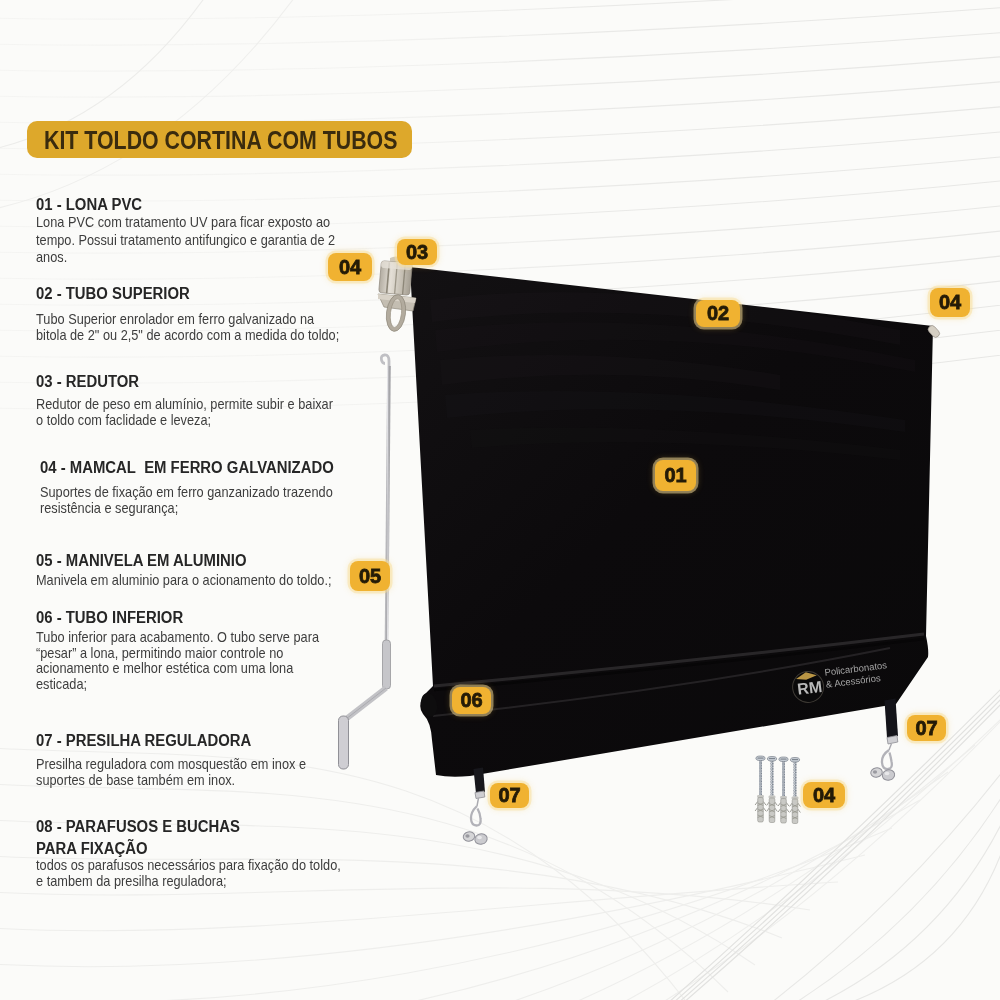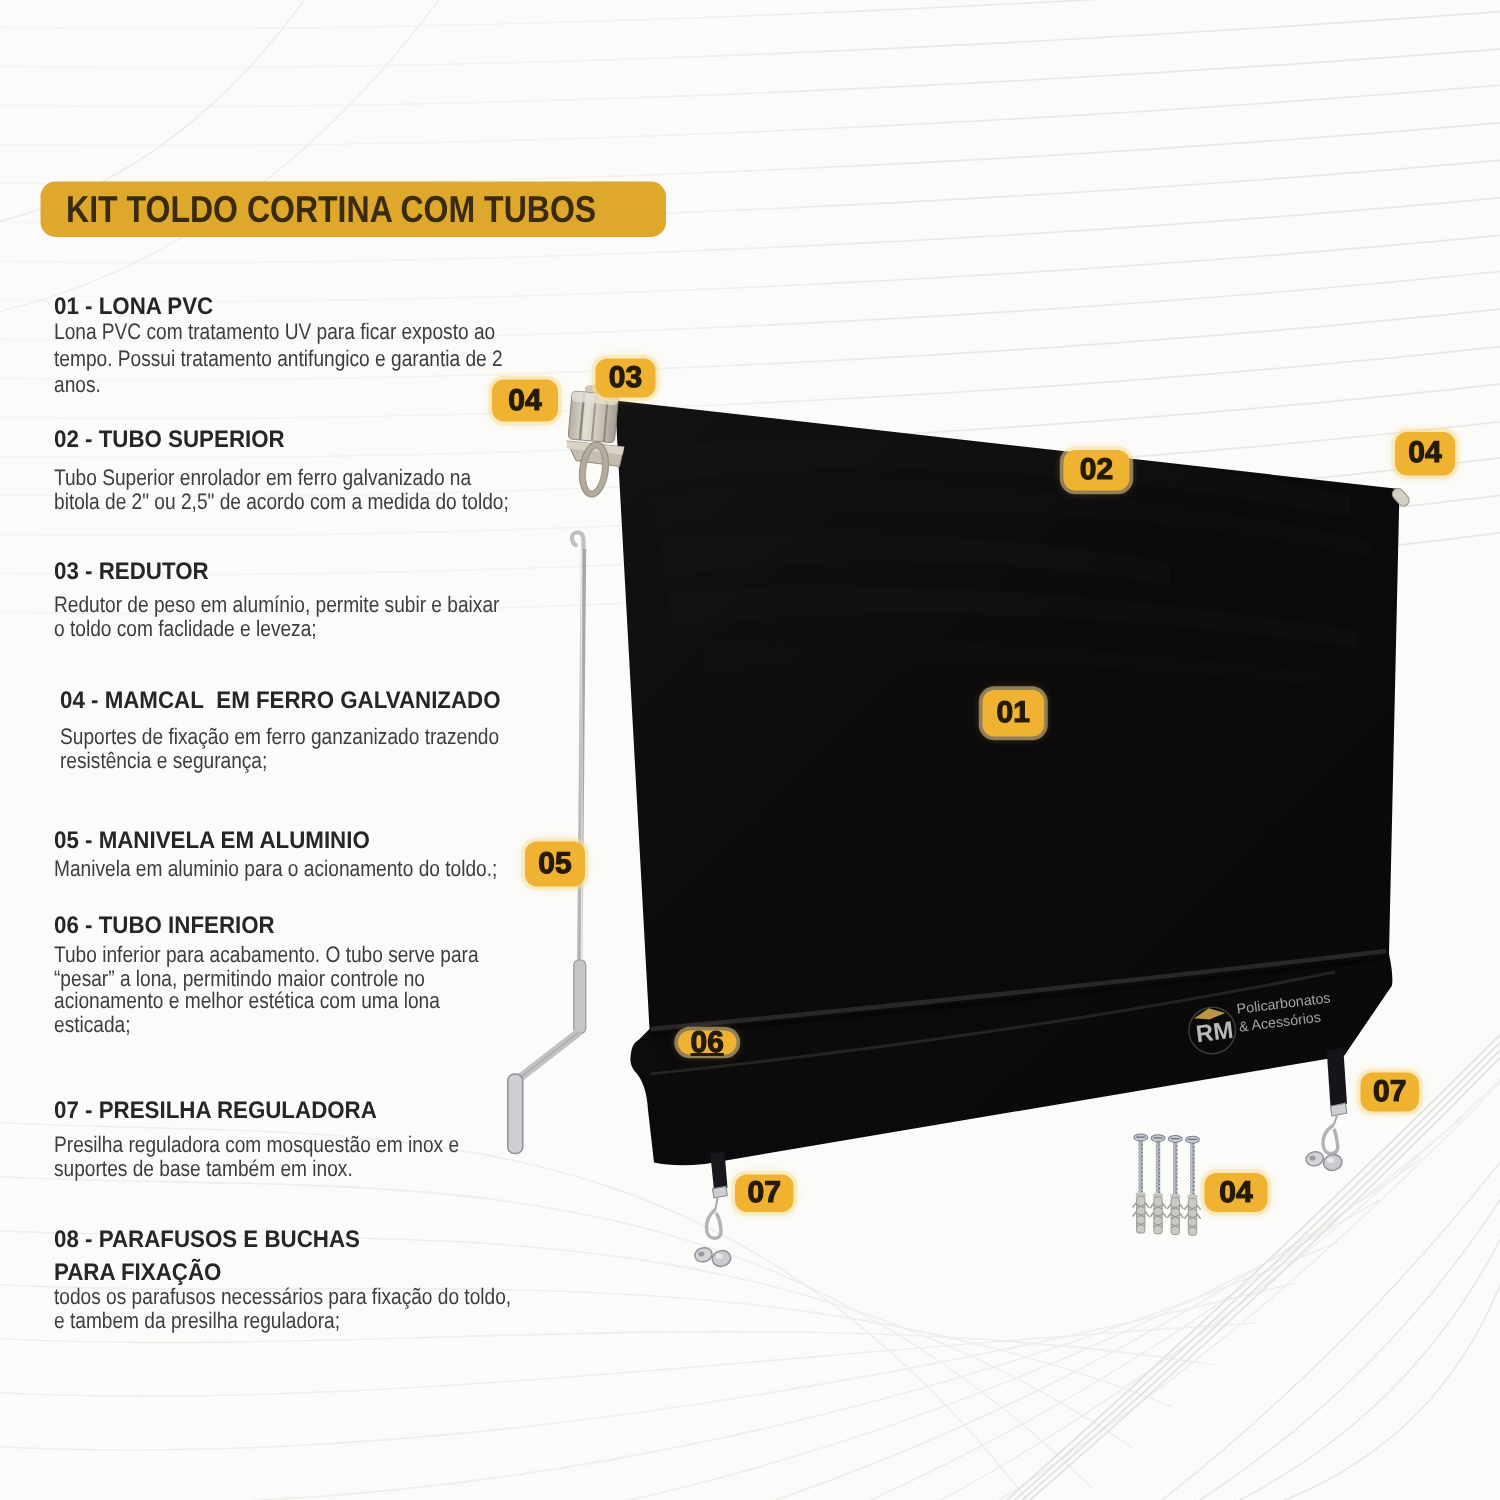--- a/index.html
+++ b/index.html
@@ -1,18 +1,18 @@
 <!DOCTYPE html>
 <html><head>
 <meta charset="utf-8">
 <style>
 html,body{margin:0;padding:0;}
 #page{position:relative;width:1000px;height:1000px;background:#fbfbf9;overflow:hidden;font-family:"Liberation Sans",sans-serif;}
 #bg{position:absolute;left:0;top:0;}
-#title{position:absolute;left:27px;top:121px;width:385px;height:37px;background:#dda82b;border-radius:10px;padding-left:32px;}
+#title{position:absolute;left:27px;top:121px;width:385px;height:37px;background:#dda82b;border-radius:10px;}
 #title span{position:absolute;left:17px;top:5px;font-size:25px;color:#3a2b0e;white-space:nowrap;transform:scaleX(.854);transform-origin:left top;font-weight:bold;}
 .hd{position:absolute;font-size:16px;font-weight:bold;color:#262626;white-space:nowrap;transform:scaleX(.93);transform-origin:left top;line-height:22px;}
 .bd{position:absolute;font-size:15px;color:#3d3d3d;white-space:nowrap;transform:scaleX(.85);transform-origin:left top;}
 .badge{position:absolute;background:#f0b231;border-radius:8px;color:#241b07;font-weight:bold;font-size:20px;display:flex;align-items:center;justify-content:center;box-shadow:0 0 0 2.5px rgba(249,224,156,.5),0 0 6px 2px rgba(243,190,70,.22);-webkit-text-stroke:0.8px #241b07;}
 #prod{position:absolute;left:0;top:0;}
 </style>
 </head>
 <body>
 <div id="page">
 <svg id="bg" width="1000" height="1000" viewBox="0 0 1000 1000" fill="none">
@@ -200,21 +200,21 @@
 <div class="bd" style="left:36px;top:629px;line-height:15.5px;">Tubo inferior para acabamento. O tubo serve para<br>“pesar” a lona, permitindo maior controle no<br>acionamento e melhor estética com uma lona<br>esticada;</div>
 
 <div class="hd" style="left:36px;top:730px;">07 - PRESILHA REGULADORA</div>
 <div class="bd" style="left:36px;top:756px;line-height:15.8px;">Presilha reguladora com mosquestão em inox e<br>suportes de base também em inox.</div>
 
 <div class="hd" style="left:36px;top:816px;line-height:22px;">08 - PARAFUSOS E BUCHAS<br>PARA FIXAÇÃO</div>
 <div class="bd" style="left:36px;top:857px;line-height:15.8px;">todos os parafusos necessários para fixação do toldo,<br>e tambem da presilha reguladora;</div>
 
 <div class="badge" style="left:397px;top:239px;width:40px;height:26px;">03</div>
 <div class="badge" style="left:328px;top:253px;width:44px;height:28px;">04</div>
-<div class="badge" style="left:696px;top:300px;width:44px;height:27px;margin-left:13px;">02</div>
+<div class="badge" style="left:696px;top:300px;width:44px;height:27px;">02</div>
 <div class="badge" style="left:930px;top:288px;width:40px;height:29px;">04</div>
 <div class="badge" style="left:655px;top:432px;width:41px;height:31px;margin-top:28px;">01</div>
 <div class="badge" style="left:350px;top:561px;width:40px;height:30px;">05</div>
-<div class="badge" style="left:452px;top:687px;width:39px;height:16px;text-decoration:underline;">06</div>
+<div class="badge" style="left:452px;top:687px;width:39px;height:27px;">06</div>
 <div class="badge" style="left:490px;top:783px;width:39px;height:25px;">07</div>
 <div class="badge" style="left:803px;top:782px;width:42px;height:26px;">04</div>
 <div class="badge" style="left:907px;top:715px;width:39px;height:26px;">07</div>
 </div>
 
 </body></html>

